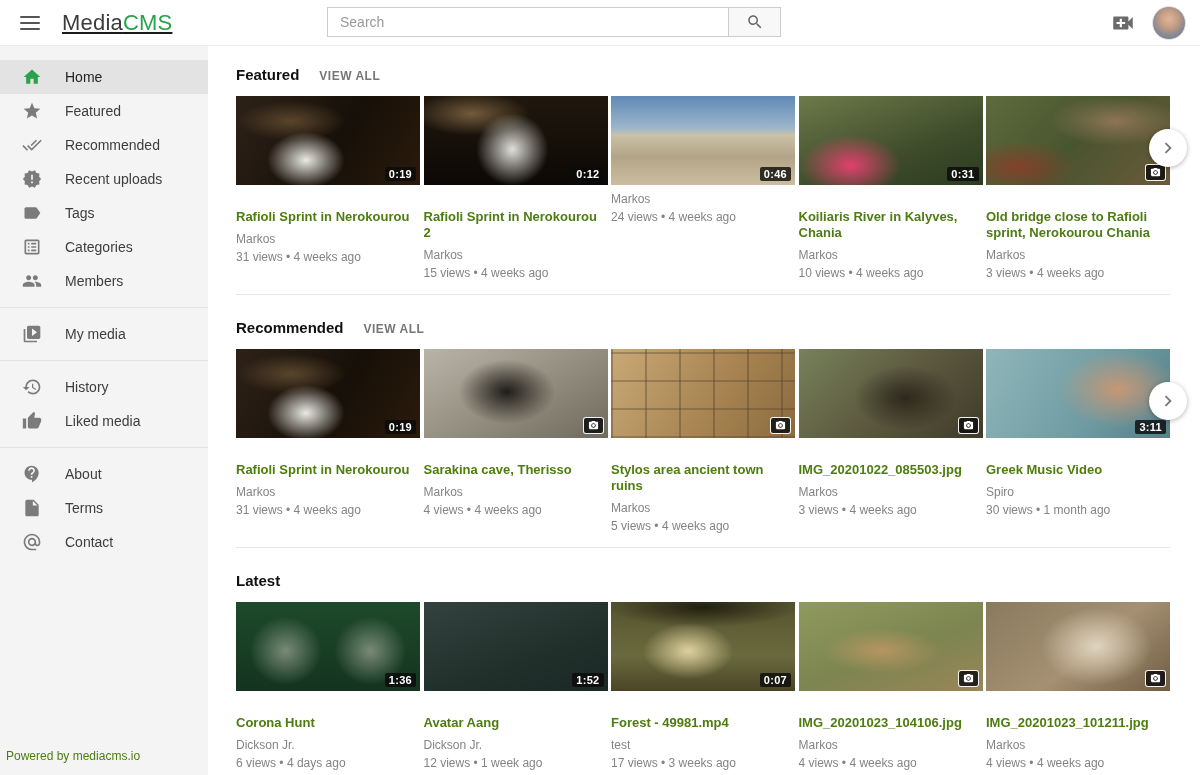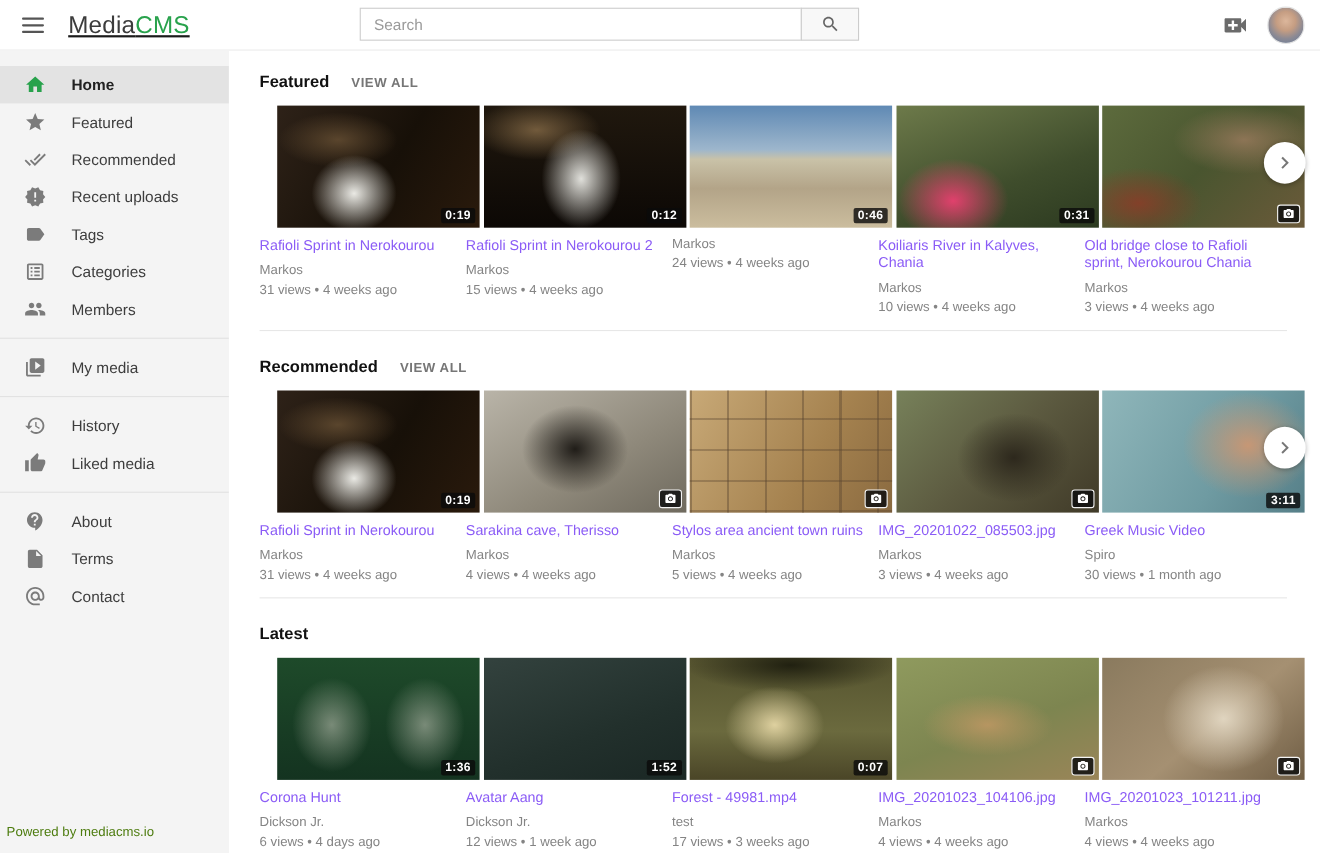--- a/index.html
+++ b/index.html
@@ -47,53 +47,53 @@
   .sidebar {
     position: fixed; top: 46px; left: 0; bottom: 0; width: 208px;
     background: #f4f4f4; padding-top: 14px; z-index: 10;
   }
   .nav-item {
     display: flex; align-items: center; height: 34px; padding-left: 22px;
     cursor: pointer; color: #3d3d3d; font-size: 14px;
   }
   .nav-item svg { width: 20px; height: 20px; fill: #7b7b7b; flex: 0 0 20px; }
   .nav-item .lbl { margin-left: 23px; }
-  .nav-item.active { background: #e3e3e3; font-weight: bold; color: #222; }
+  .nav-item.active { background: #e3e3e3; font-weight: normal; color: #222; }
   .nav-item.active svg { fill: var(--brand); }
   .nav-divider { border-top: 1px solid #e2e2e2; margin: 9px 0; }
   .sidebar-footer {
     position: absolute; left: 6px; bottom: 12px;
     font-size: 12px; color: #4d7c0f; text-align: right;
   }
 
   
   .main { margin-left: 208px; padding: 20px 30px 0 28px; }
   .section { position: relative; }
   .section-head { display: flex; align-items: baseline; gap: 20px; }
   .section-title { font-size: 15px; font-weight: bold; color: #111; }
   .view-all { font-size: 12px; letter-spacing: .5px; color: #767676; font-weight: bold; cursor: pointer; }
   .cards-wrap { position: relative; margin-top: 13px; }
   .cards {
     display: grid; grid-template-columns: repeat(5, 184px); column-gap: 3.5px;
   }
   .card { cursor: pointer; }
-  .thumb { position: relative; width: 184px; height: 111px; background: #888; margin-left: 16px; }
+  .thumb { position: relative; width: 184px; height: 89px; background: #888; }
   .dur {
     position: absolute; right: 4px; bottom: 4px;
     background: rgba(10,10,10,.8); color: #fff; font-size: 11px; font-weight: bold;
     padding: 1px 4px; border-radius: 2px; letter-spacing: .3px;
   }
   .photo-badge {
     position: absolute; right: 4px; bottom: 4px; width: 21px; height: 17px;
     background: rgba(15,15,15,.85); border: 1px solid rgba(255,255,255,.95); border-radius: 3px;
     display: flex; align-items: center; justify-content: center;
   }
   .photo-badge svg { width: 11px; height: 11px; fill: #fff; }
   .card-title {
-    margin-top: 8px; font-size: 13px; font-weight: normal; color: #8b5cf6;
+    margin-top: 24px; font-size: 13px; font-weight: bold; color: #4d7c0f;
     line-height: 16px; max-width: 178px;
   }
   .card-author { margin-top: 7px; font-size: 12px; color: #848484; }
   .card-meta { margin-top: 4px; font-size: 12px; color: #848484; }
   .section-sep { border-bottom: 1px solid #e7e7e7; margin-top: 14px; margin-bottom: 24px; }
   .next-btn {
     position: absolute; right: -17px; top: 33px; width: 38px; height: 38px; border-radius: 50%;
     background: #fff; border: none; box-shadow: 0 1px 5px rgba(0,0,0,.3);
     display: flex; align-items: center; justify-content: center; cursor: pointer; z-index: 5;
   }

